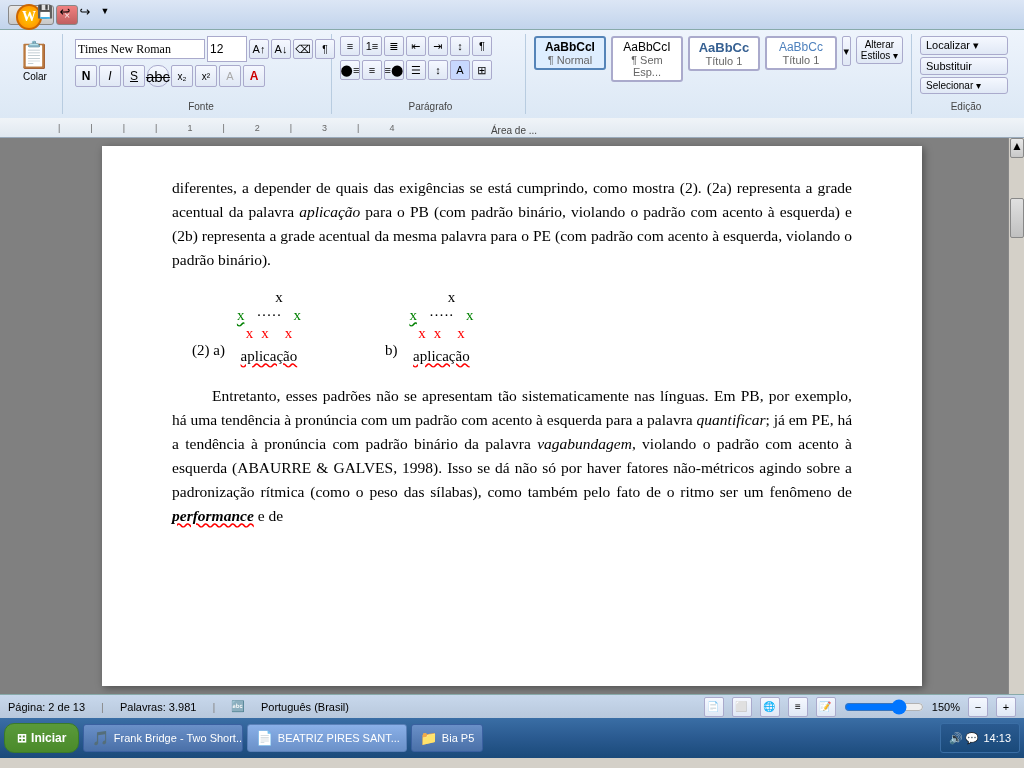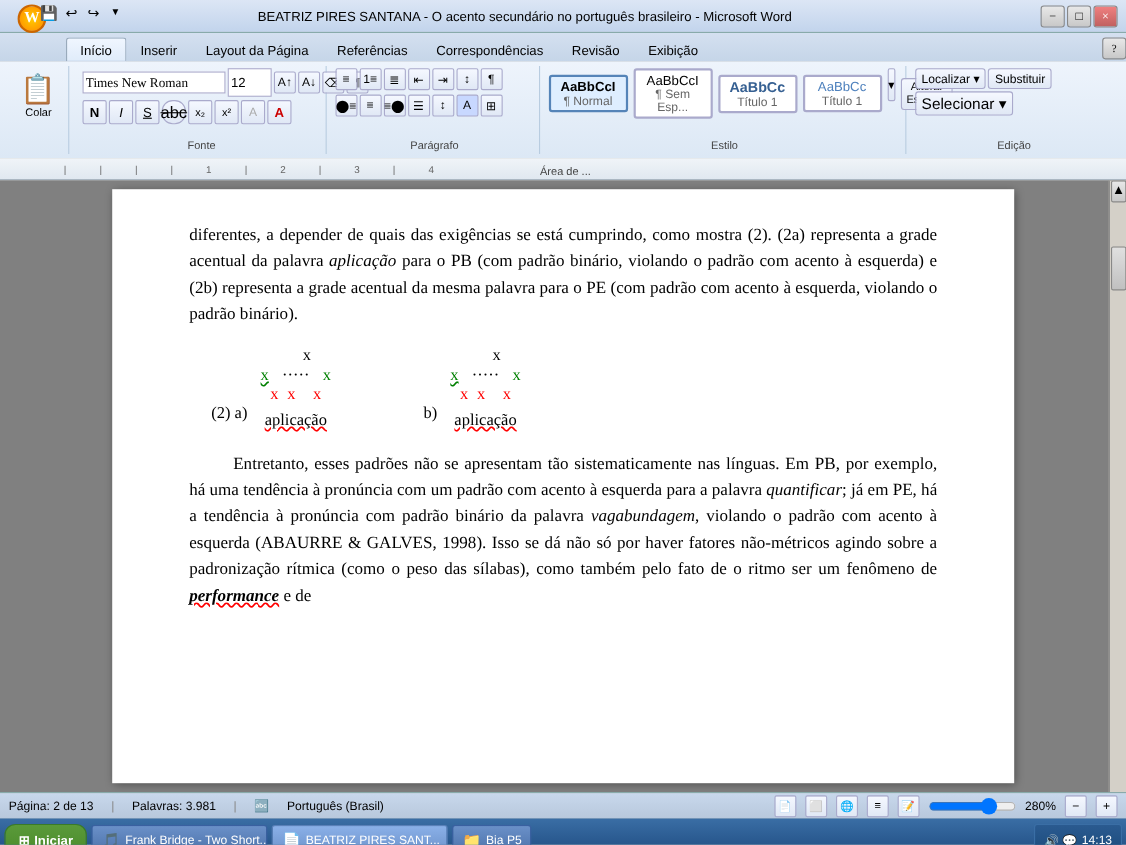--- a/index.html
+++ b/index.html
@@ -141,21 +141,21 @@
     }
     .format-btn.bold { font-weight: bold; }
     .format-btn.italic { font-style: italic; }
     .format-btn.underline { text-decoration: underline; }
 
     
     .para-row { display: flex; gap: 2px; margin-bottom: 2px; }
 
     
     .style-group-inner {
-      display: flex; gap: 5px; align-items: center; padding-bottom: 14px;
+      display: flex; gap: 5px; align-items: flex-start; padding-bottom: 14px;
     }
     .style-item {
       border: 2px solid #aac;
       border-radius: 3px;
       padding: 2px 6px;
       font-size: 11px;
       cursor: pointer;
       background: white;
       min-width: 72px;
       text-align: center;
@@ -368,39 +368,27 @@
   <div id="title-bar">
     <div class="office-logo">
       <div class="logo-circle">W</div>
     </div>
     <div class="quick-access">
       <button class="qa-btn">💾</button>
       <button class="qa-btn">↩</button>
       <button class="qa-btn">↪</button>
       <button class="qa-btn" style="font-size:9px;">▼</button>
     </div>
-    <span class="title-text">BEATRIZ PIRES SANTANA - O acento secundário no português brasileiro - Microsoft Word</span>
     <div class="win-controls">
       <div class="win-btn">−</div>
       <div class="win-btn">□</div>
       <div class="win-btn" style="background:linear-gradient(to bottom,#f08080,#c06060);color:white;">×</div>
     </div>
   </div>
 
-  <div id="tabs">
-    <div class="tab active">Início</div>
-    <div class="tab">Inserir</div>
-    <div class="tab">Layout da Página</div>
-    <div class="tab">Referências</div>
-    <div class="tab">Correspondências</div>
-    <div class="tab">Revisão</div>
-    <div class="tab">Exibição</div>
-    <div style="width:16px;"></div>
-    <div class="win-btn" style="margin-left:auto;font-size:10px;">?</div>
-  </div>
 
   <div id="ribbon-content">
 
     <div class="colar-area">
       <div style="cursor:pointer;text-align:center;padding-top:4px;">
         <div style="font-size:26px;">📋</div>
         <div style="font-size:10px;font-family:Arial;">Colar</div>
       </div>
       <div style="position:absolute;bottom:2px;left:4px;right:0;font-size:10px;font-family:Arial;color:#444;text-align:center;">Área de ...</div>
     </div>
@@ -469,28 +457,27 @@
         </div>
         <div class="style-item">
           <div style="font-family:Arial;font-size:12px;color:#4e81bd;">AaBbCc</div>
           <div class="style-label">Título 1</div>
         </div>
         <button class="small-btn" style="height:30px;align-self:stretch;">▾</button>
         <div style="display:flex;flex-direction:column;gap:2px;">
           <button class="rbn-btn" style="font-size:10px;padding:2px 4px;">Alterar<br>Estilos ▾</button>
         </div>
       </div>
-      <div class="ribbon-group-label">Estilo</div>
     </div>
 
     <div class="ribbon-group" style="border-right:none;min-width:100px;">
-      <div class="ribbon-group-inner" style="flex-direction:row;gap:2px;">
+      <div class="ribbon-group-inner" style="flex-direction:column;gap:2px;">
         <button class="rbn-btn" style="font-size:11px;">Localizar ▾</button>
         <button class="rbn-btn" style="font-size:11px;">Substituir</button>
-        <button class="rbn-btn" style="font-size:14px;">Selecionar ▾</button>
+        <button class="rbn-btn" style="font-size:10px;">Selecionar ▾</button>
       </div>
       <div class="ribbon-group-label">Edição</div>
     </div>
   </div>
 
   <div class="ruler">
     <span style="margin-left:50px;">|</span>
     <span style="margin-left:30px;">|</span>
     <span style="margin-left:30px;">|</span>
     <span style="margin-left:30px;">|</span>
@@ -580,21 +567,21 @@
   <span class="status-sep">|</span>
   <span style="color:#c00;cursor:pointer;">🔤</span>
   <span>Português (Brasil)</span>
   <div class="status-right">
     <button class="small-btn" style="font-size:10px;">📄</button>
     <button class="small-btn" style="font-size:10px;">⬜</button>
     <button class="small-btn" style="font-size:10px;">🌐</button>
     <button class="small-btn" style="font-size:10px;">≡</button>
     <button class="small-btn" style="font-size:10px;">📝</button>
     <input type="range" min="10" max="200" value="150" style="width: 80px;">
-    <span>280%</span>
+    <span>150%</span>
     <button class="small-btn">−</button>
     <button class="small-btn">+</button>
   </div>
 </div>
 
 <div id="taskbar">
   <button class="start-btn">
     <span>⊞</span>
     <span>Iniciar</span>
   </button>

